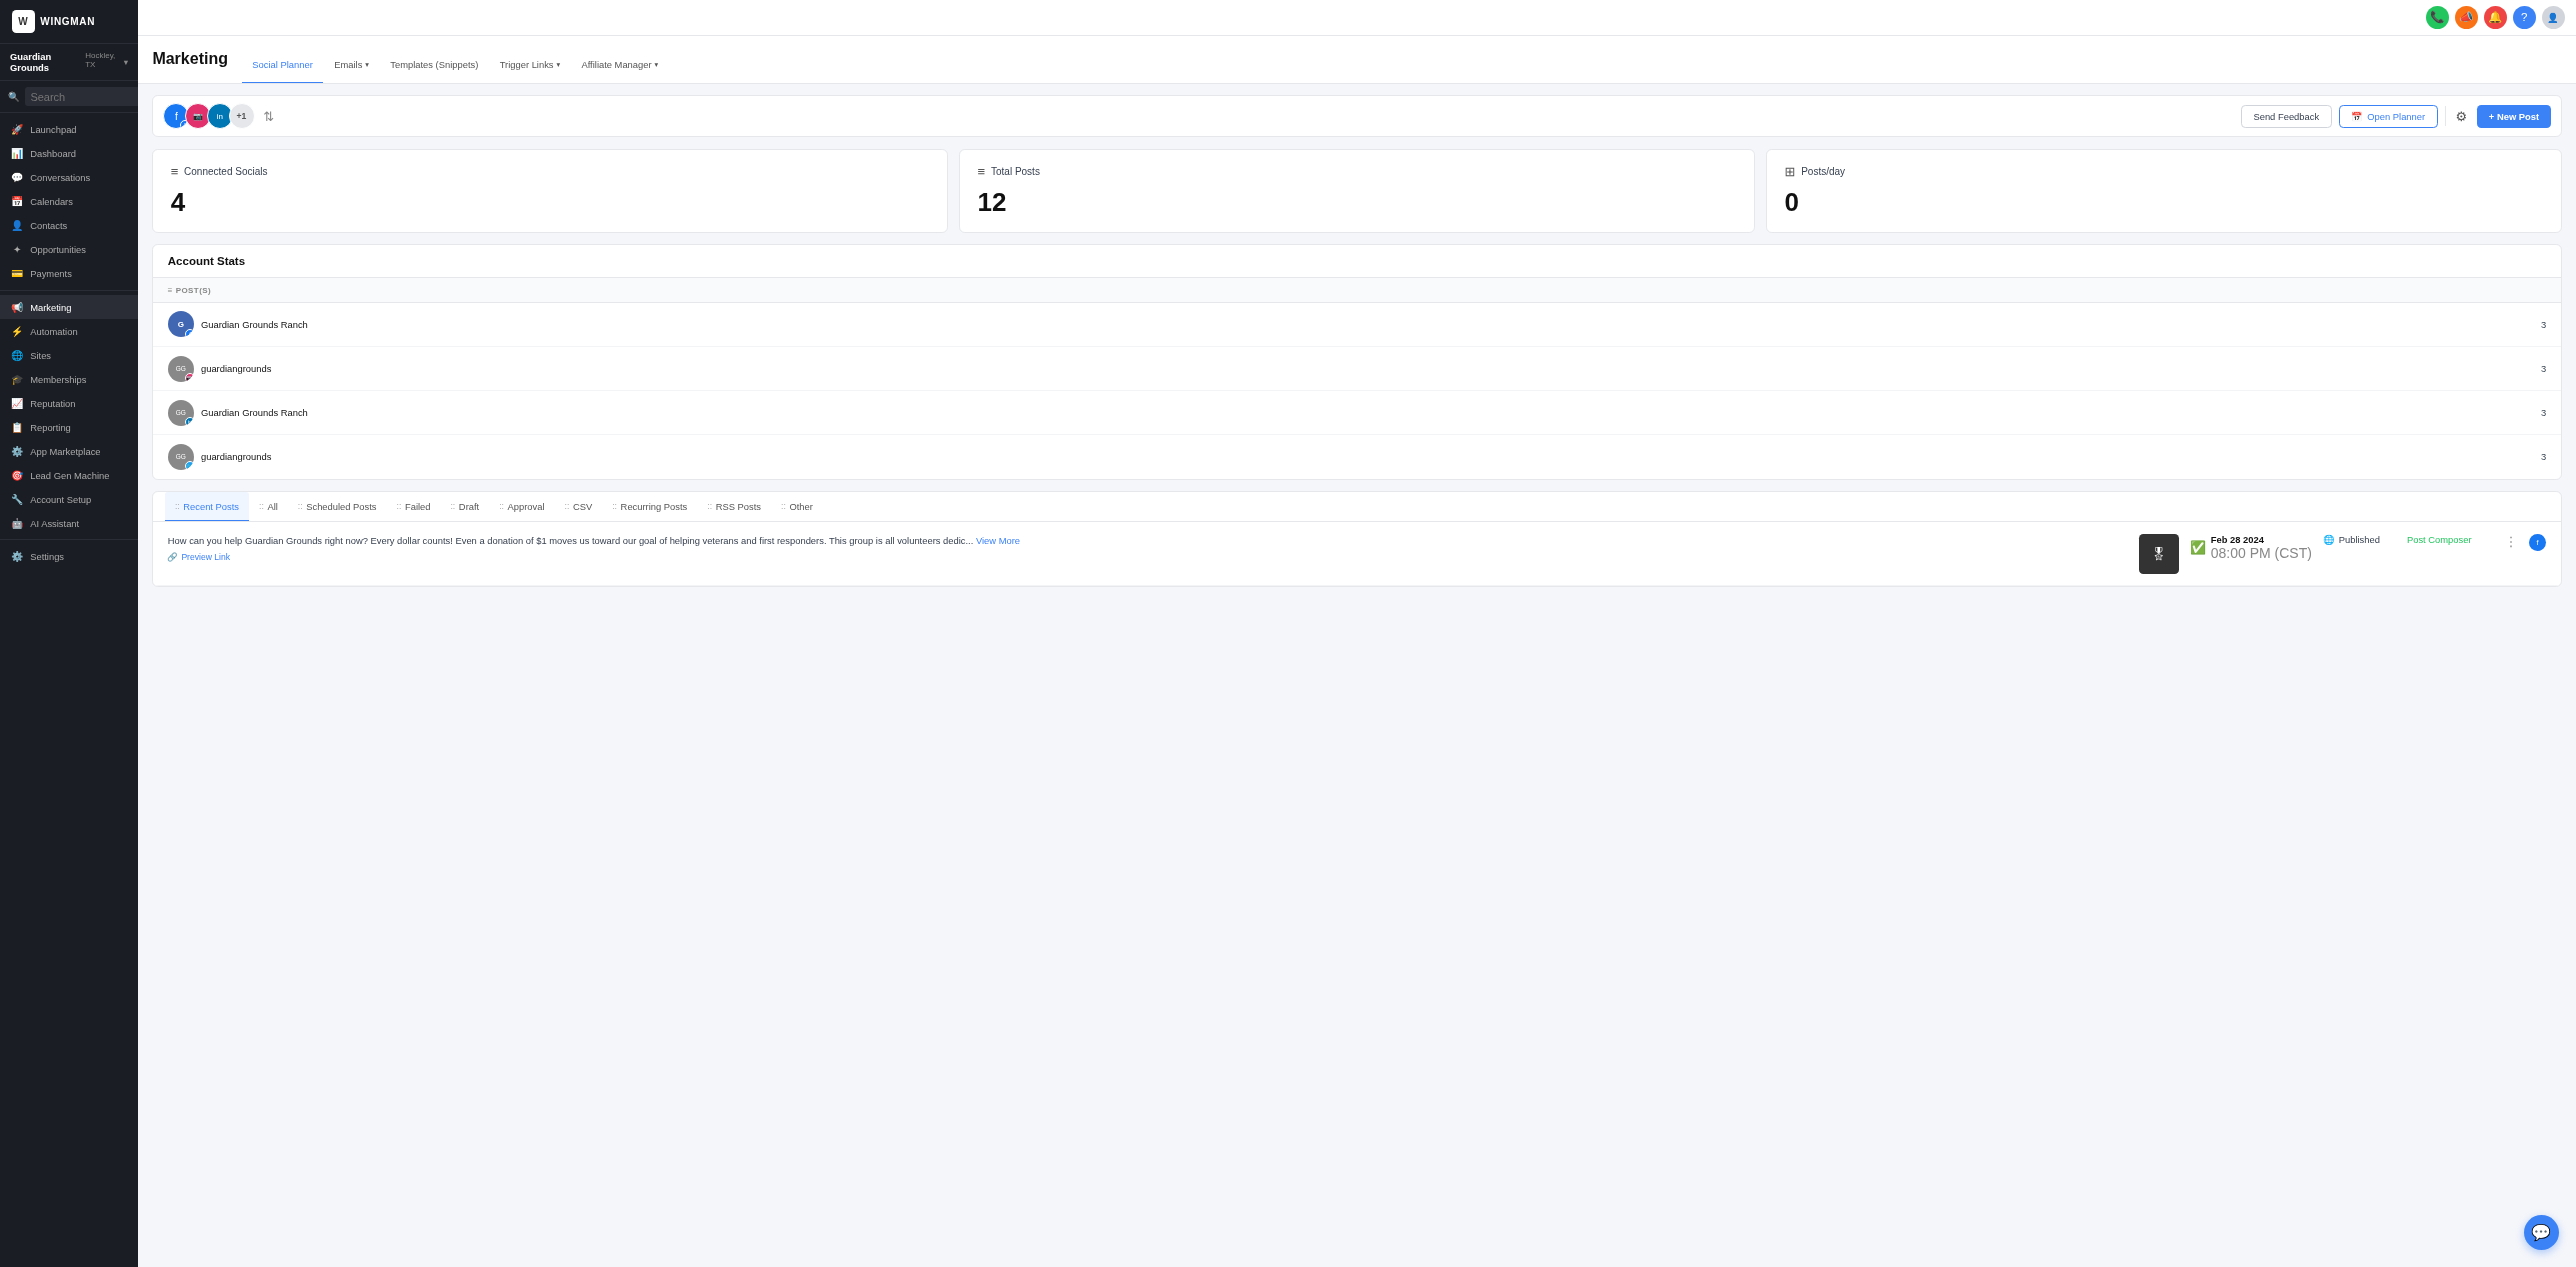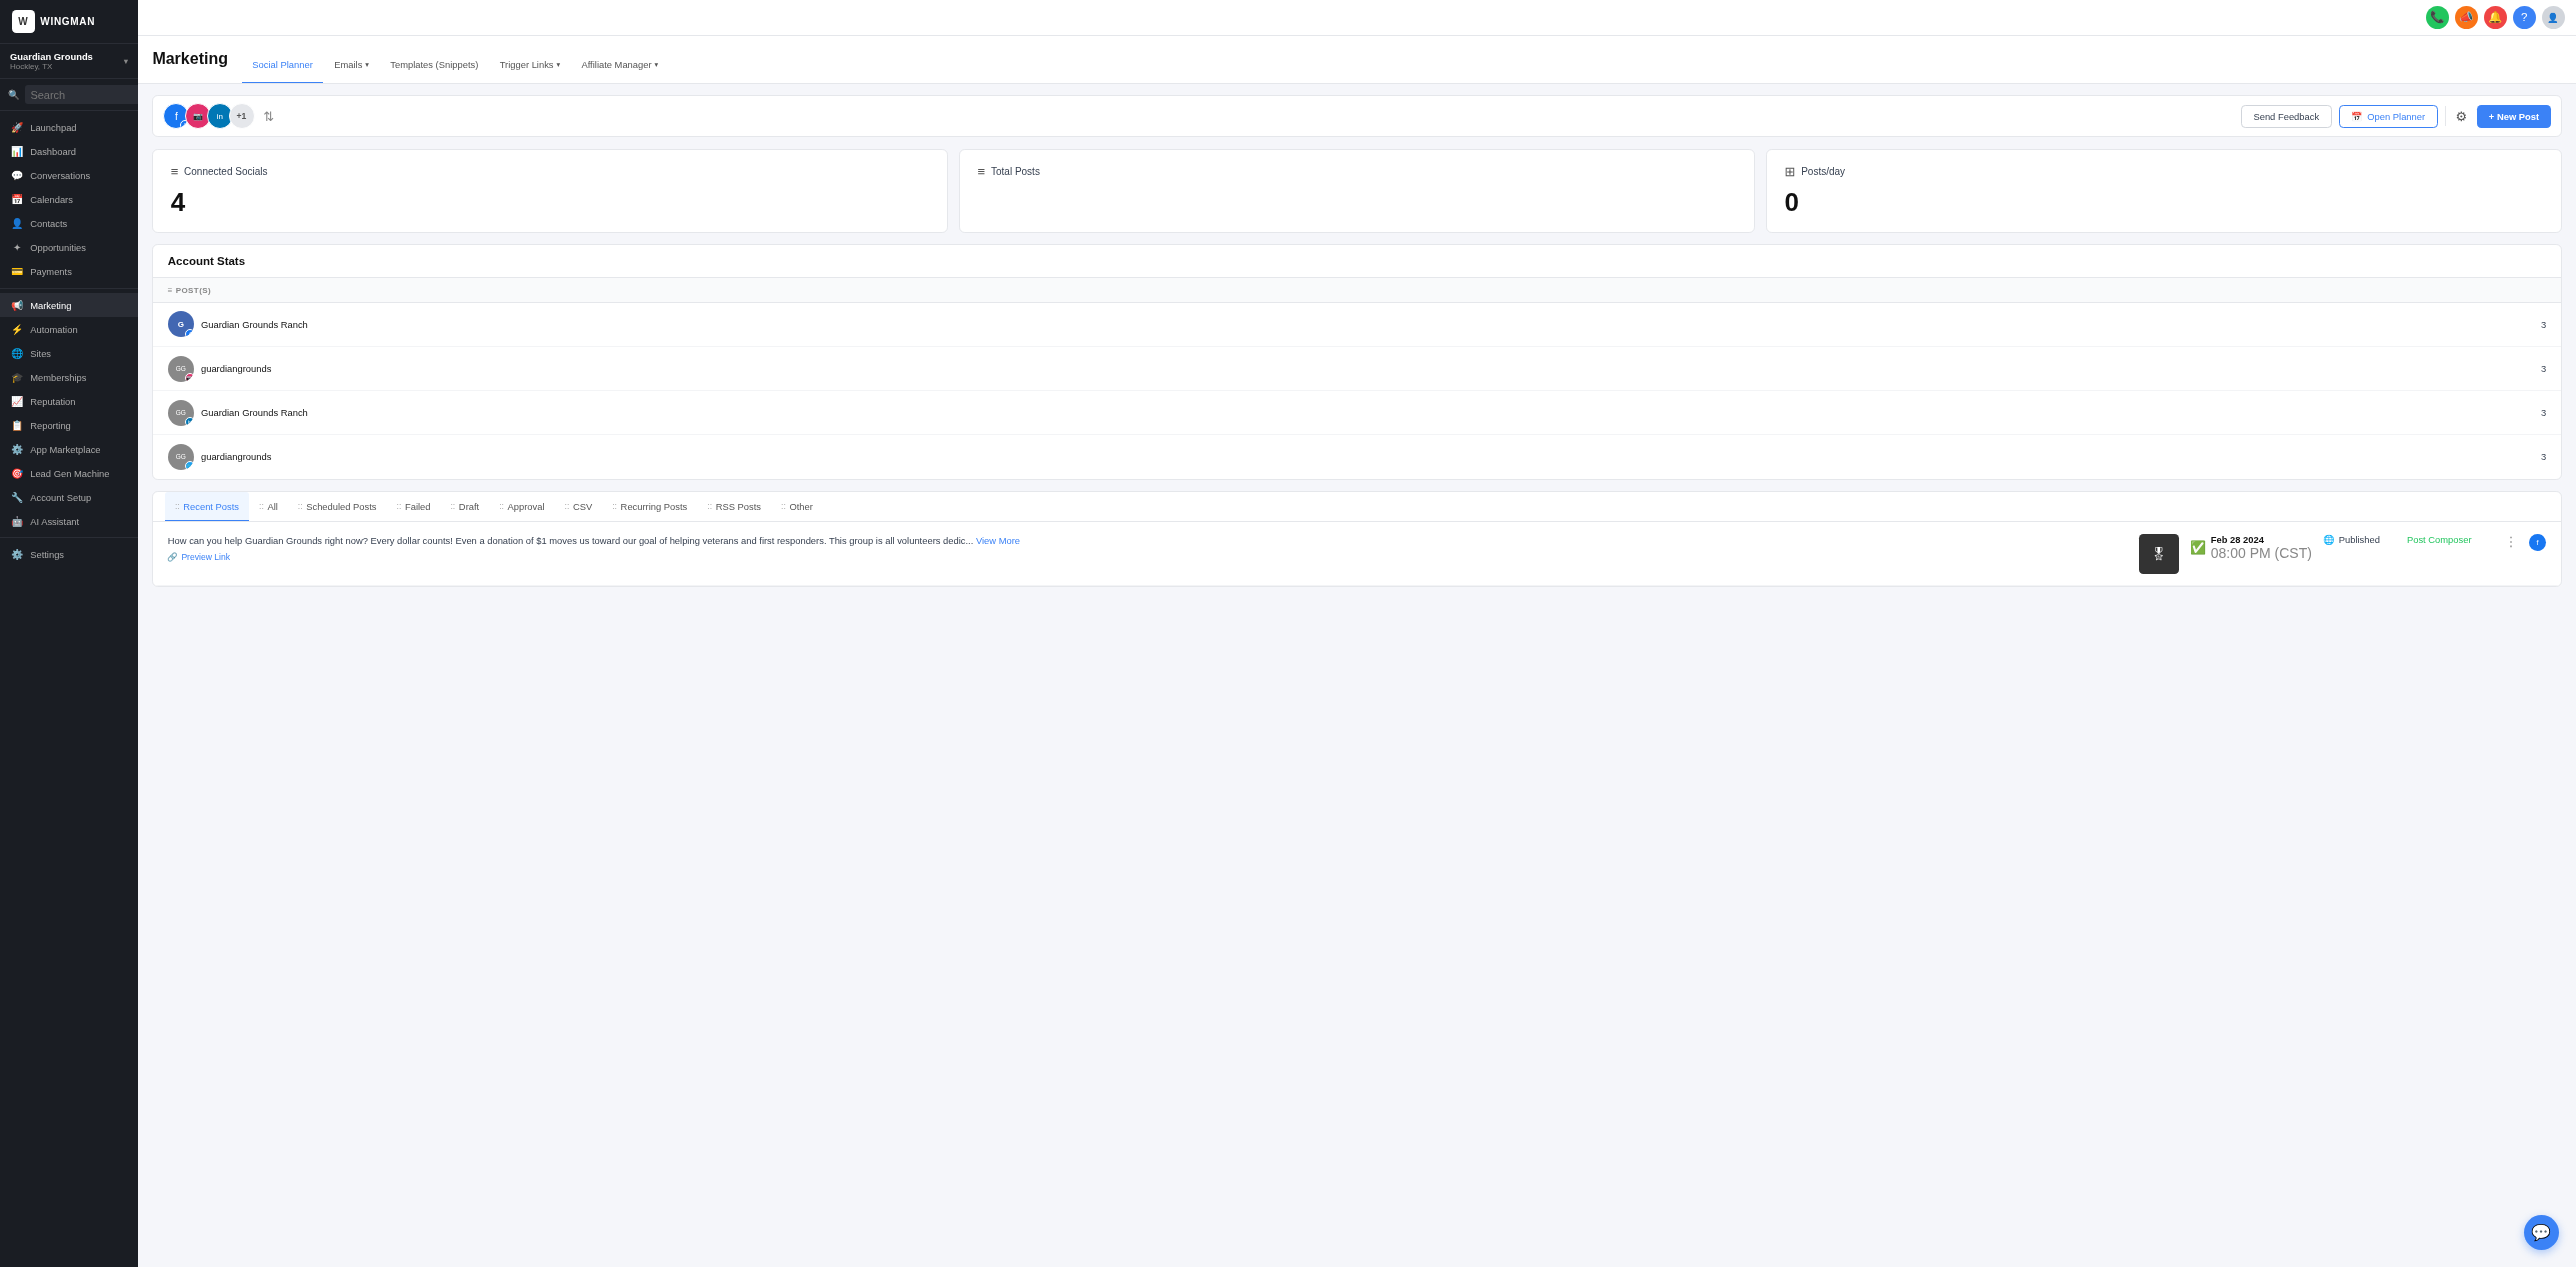--- a/index.html
+++ b/index.html
@@ -29,21 +29,21 @@
       font-weight: bold; font-size: 10px; color: #333;
     }
     .sidebar-brand { color: #fff; font-weight: 700; font-size: 10px; letter-spacing: 0.7px; }
 
     .sidebar-account {
       display: flex; align-items: center; justify-content: space-between;
       padding: 7.2px 10px;
       border-bottom: 0.7px solid #2a2d35;
       cursor: pointer;
     }
-    .account-info { display: flex; flex-direction: column; }
+    .account-info { display: flex; flex-direction: row; }
     .account-name { color: #fff; font-size: 9.4px; font-weight: 600; }
     .account-loc { color: #888; font-size: 8px; }
     .chevron-icon { color: #888; font-size: 8.6px; }
 
     .sidebar-search {
       display: flex; align-items: center; gap: 4.3px;
       padding: 5.8px 8.6px;
       border-bottom: 0.7px solid #2a2d35;
     }
     .search-input-sidebar {
@@ -451,20 +451,21 @@
           <span class="stat-icon">≡</span>
           <span>Connected Socials</span>
         </div>
         <div class="stat-value">4</div>
       </div>
       <div class="stat-card">
         <div class="stat-label-row">
           <span class="stat-icon">≡</span>
           <span>Total Posts</span>
         </div>
+        <div class="stat-value">12</div>
       </div>
       <div class="stat-card">
         <div class="stat-label-row">
           <span class="stat-icon">⊞</span>
           <span>Posts/day</span>
         </div>
         <div class="stat-value">0</div>
       </div>
     </div>
 

